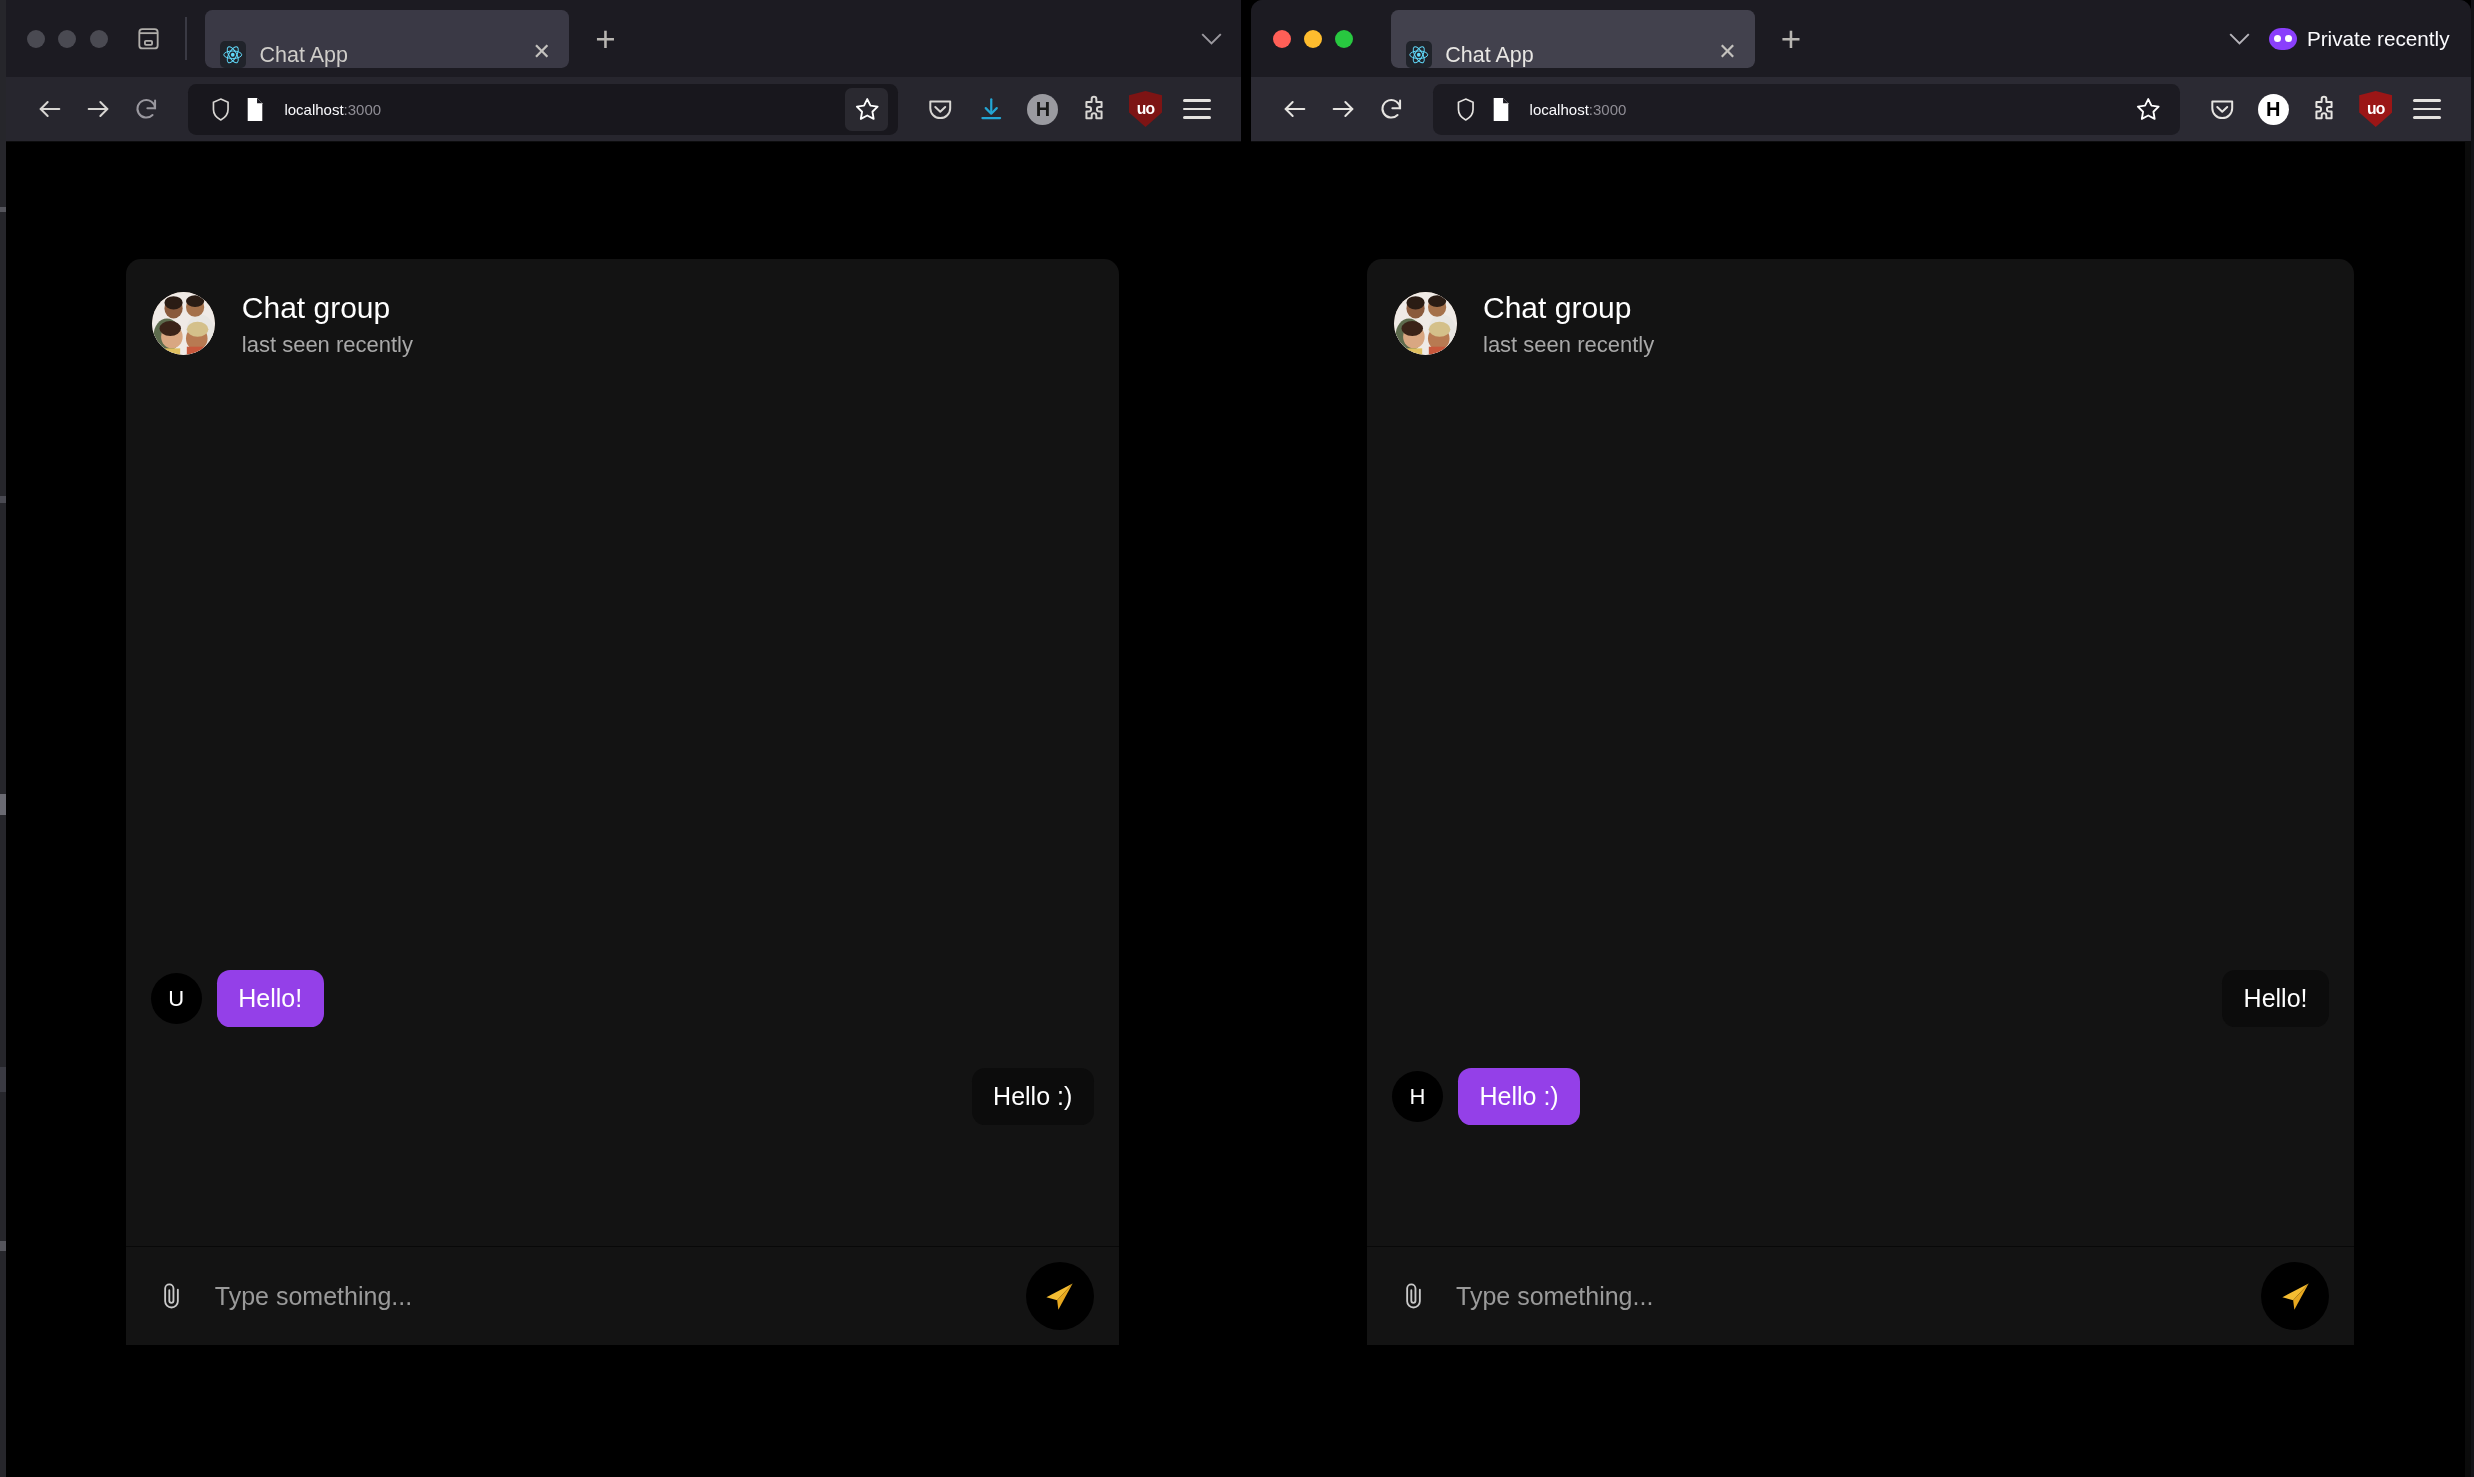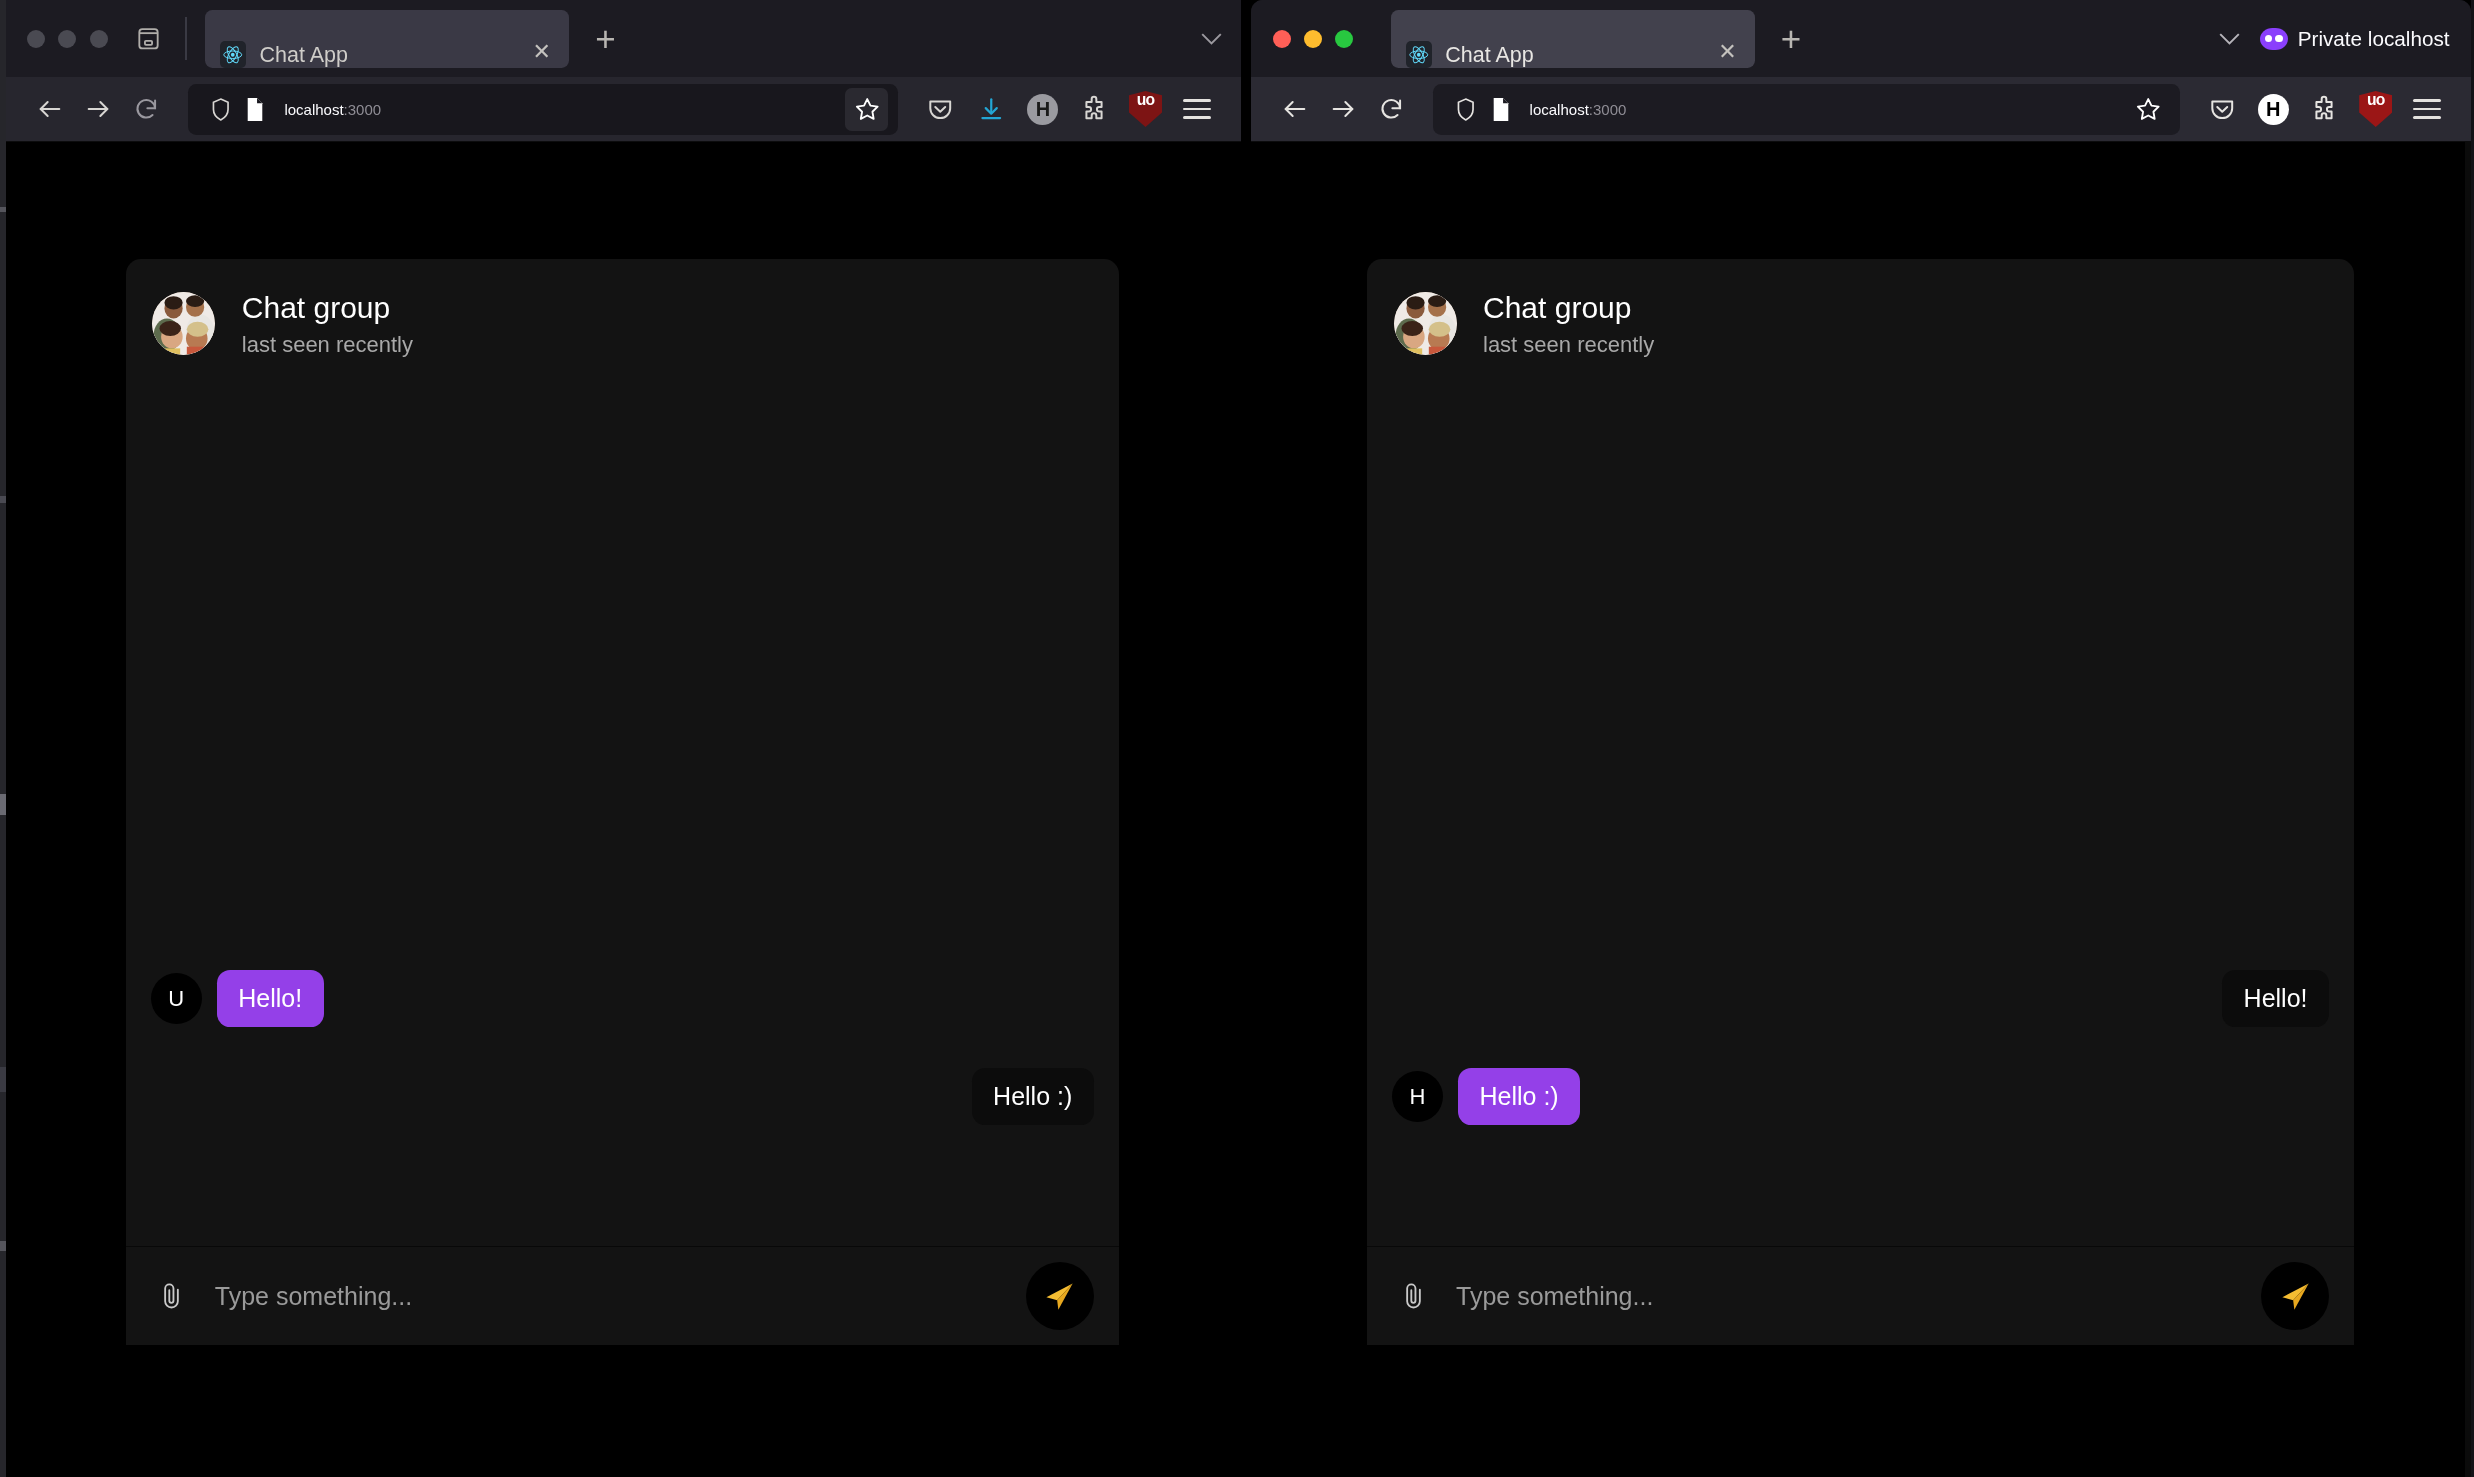--- a/index.html
+++ b/index.html
@@ -138,21 +138,21 @@
     display:flex; align-items:center; justify-content:center; color:#d8d6d3; flex:none;
   }
   .hbadge {
     width: 31px; height: 31px; border-radius: 50%;
     background: #fff; color: #000; font-size: 20px; font-weight: bold;
     display:flex; align-items:center; justify-content:center;
   }
   .window.left .hbadge { background: #9a9aa0; color:#1a1a1a; }
   .ublock {
     width: 33px; height: 36px; position: relative;
-    display:flex; justify-content:center;
+    display:flex; align-items:center; justify-content:center;
   }
   .ublock .shield {
     position:absolute; inset:0; background:#9b1616;
     clip-path: polygon(50% 0%, 100% 12%, 100% 60%, 50% 100%, 0% 60%, 0% 12%);
   }
   .window.left .ublock .shield { background: #7d1414; }
   .ublock .ub {
     position: relative; color: #fff; font-size: 15.7px; font-weight: bold; letter-spacing:-0.8px;
   }
   .hamburger { display:flex; flex-direction:column; gap:5.8px; }
@@ -434,21 +434,21 @@
       <div class="listall">
         <svg width="25" height="16.5" viewBox="0 0 24 16" fill="none" stroke="#b6b4ba" stroke-width="1.9">
           <path d="M3 4l9 9 9-9"></path>
         </svg>
       </div>
       <div class="pbi">
         <span class="mask">
             <i></i>
             <i></i>
           </span>
-        <span class="pbi-label">Private localhost</span>
+        <span class="pbi-label">Private recently</span>
       </div>
     </div>
 
     <div class="navbar">
       <div class="navbtn">
         <svg width="28" height="28" viewBox="0 0 24 24" fill="none" stroke="#e6e4e1" stroke-width="1.7" stroke-linecap="round" stroke-linejoin="round">
           <path d="M20 12H4"></path>
             <path d="M10 6l-6 6 6 6"></path>
         </svg>
       </div>

